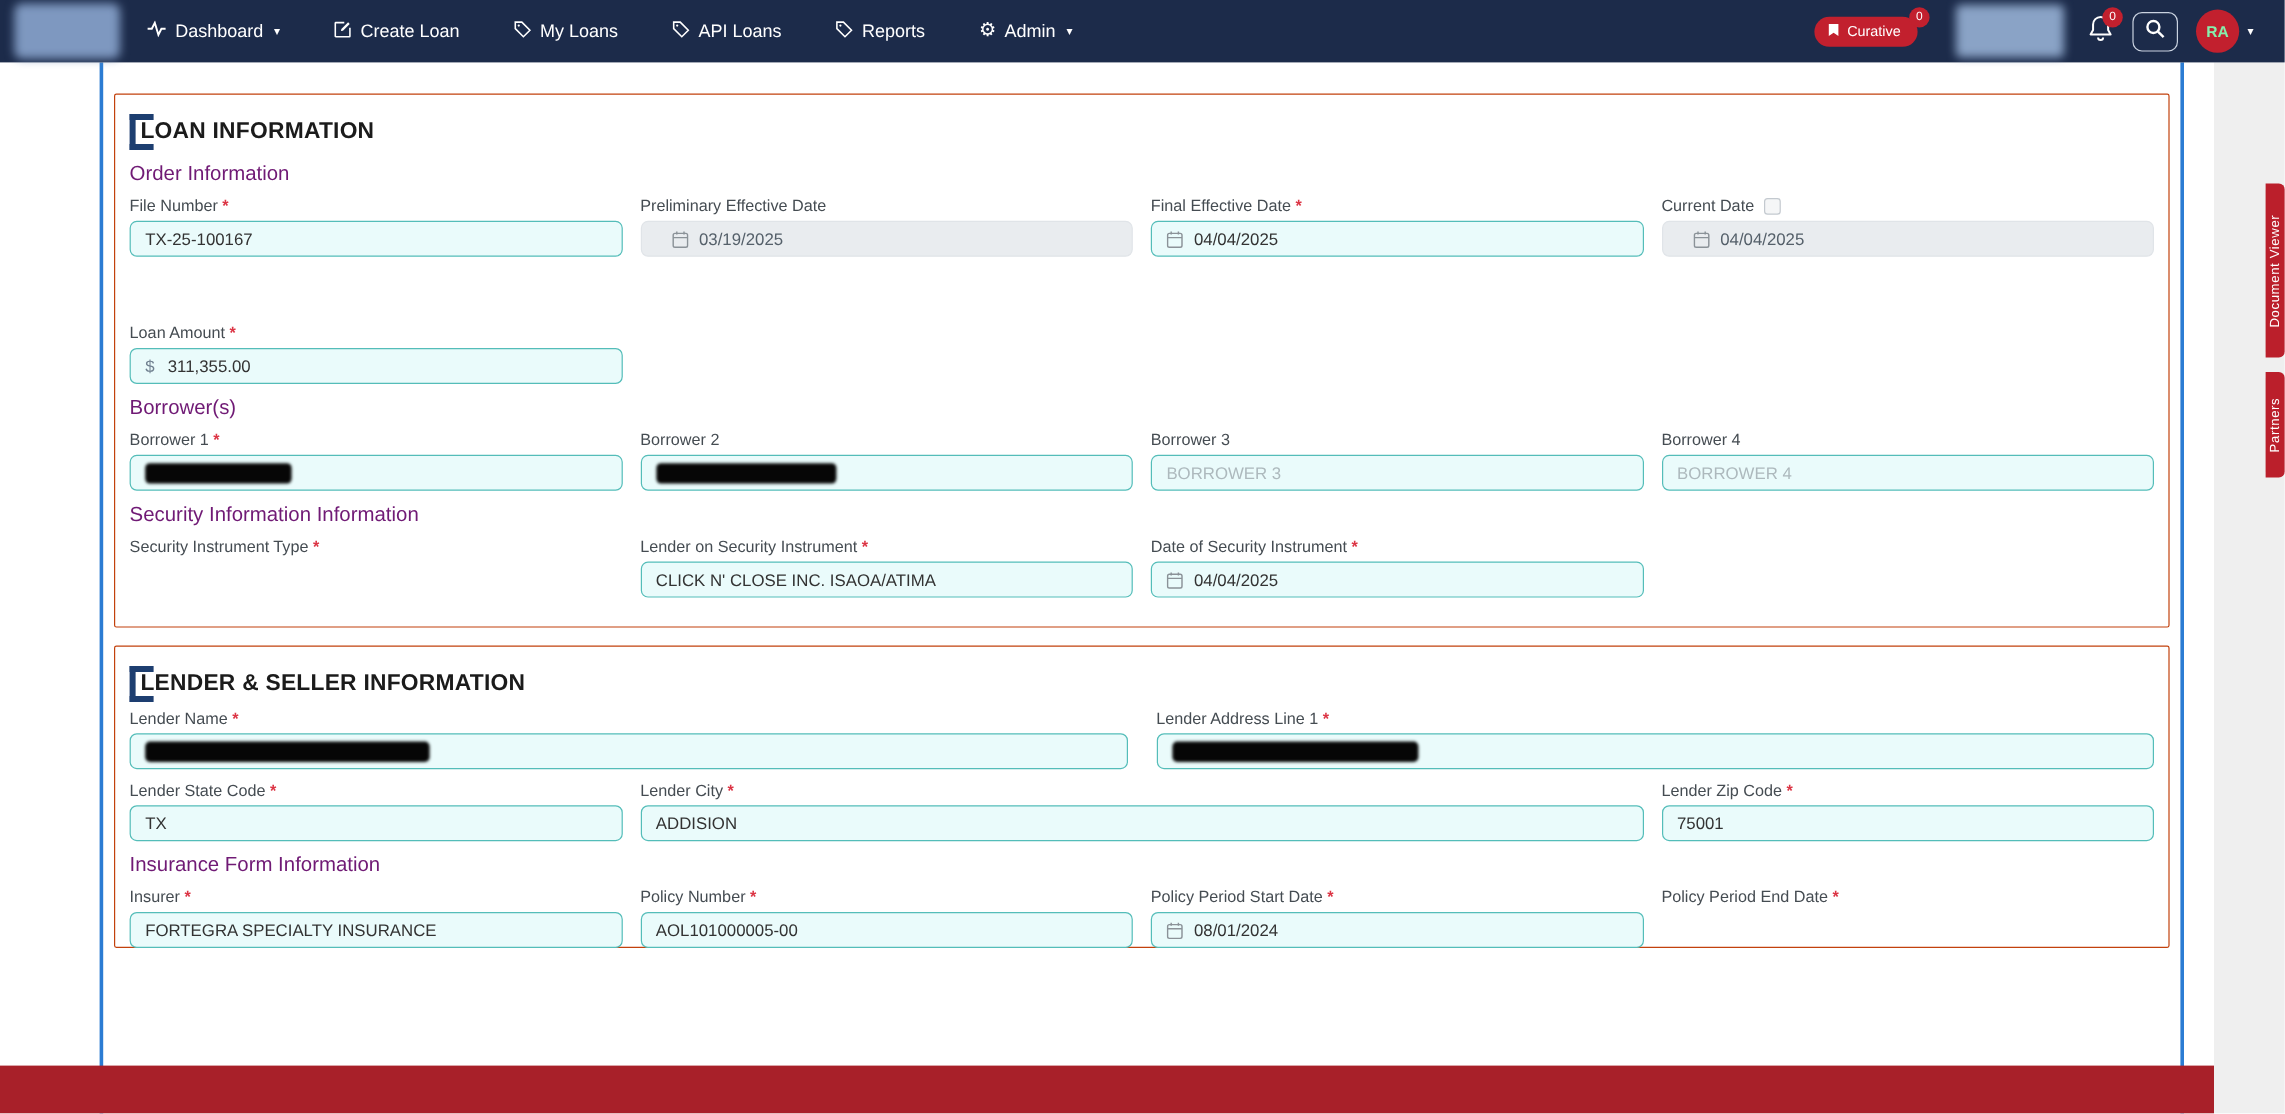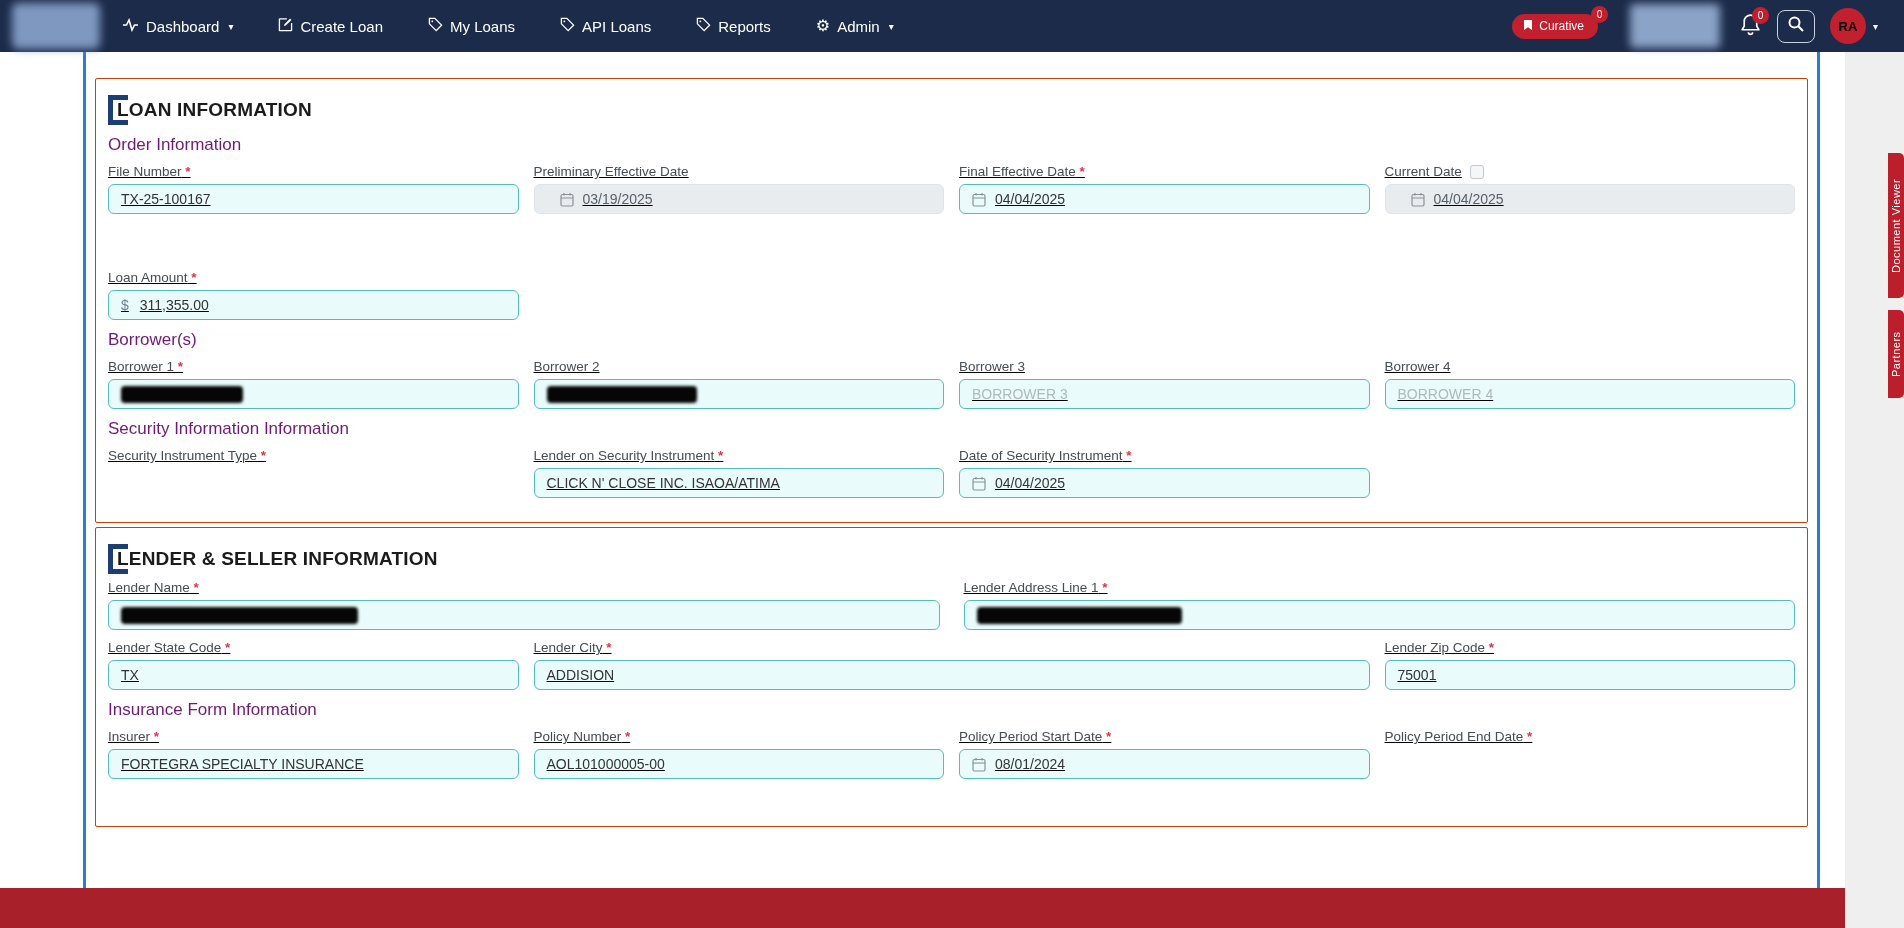--- a/index.html
+++ b/index.html
@@ -23,21 +23,21 @@
   .mini-badge { position: absolute; top: -8px; right: -10px; min-width: 17px; height: 17px;
     border-radius: 9px; background: #c2202e; color: #fff; font-size: 10px; display: flex;
     align-items: center; justify-content: center; padding: 0 4px; }
   .nav-blur-box { width: 90px; height: 44px; margin: 0 20px 0 32px; border-radius: 4px;
     background: #8aa3c6; filter: blur(4px); }
   .bell-wrap { position: relative; margin-right: 16px; cursor: pointer; }
   .bell-wrap .mini-badge { top: -6px; right: -8px; }
   .search-btn { width: 38px; height: 33px; border: 1.5px solid #c9d2e0; border-radius: 8px;
     display: flex; align-items: center; justify-content: center; cursor: pointer; margin-right: 15px;
     background: transparent; }
-  .avatar { width: 36px; height: 36px; border-radius: 50%; background: #c2202e; color: #000000;
+  .avatar { width: 36px; height: 36px; border-radius: 50%; background: #c2202e; color: #86efac;
     font-size: 13px; font-weight: bold; display: flex; align-items: center; justify-content: center;
     cursor: pointer; }
   .avatar-caret { margin-left: 7px; }
 
   
   .content-area { position: absolute; top: 52px; left: 83px; width: 1737px; height: 876px;
     background: #fff; border-left: 3px solid #2b7cd3; border-right: 3px solid #2b7cd3; z-index: 1; }
   .grey-col { position: absolute; top: 52px; right: 0; width: 59px; height: 876px; background: #efefef; z-index: 2; }
   .red-bottom-bar { position: absolute; left: 0; top: 888px; width: 1845px; height: 40px;
     background: #a82029; z-index: 20; }
@@ -45,33 +45,33 @@
     border-radius: 5px 0 0 5px; display: flex; align-items: center; justify-content: center;
     writing-mode: vertical-rl; transform: rotate(180deg); transform-origin: center;
     font-size: 11px; letter-spacing: .5px; cursor: pointer; z-index: 25; }
   .tab-docviewer { top: 153px; height: 145px; }
   .tab-partners { top: 310px; height: 88px; }
 
   
   .card { margin: 0 9px; border: 1px solid #c2410c; border-radius: 2px; background: #fff;
     padding: 14px 12px 24px 12px; }
   .card1 { margin-top: 26px; }
-  .card2 { margin-top: 4px; height: 300px; }
+  .card2 { margin-top: 15px; height: 252px; }
   .sec-header { display: flex; align-items: center; margin: 2px 0 6px 0; }
   .bracket-icon { width: 20px; height: 30px; border: 5px solid #1d3e70; border-right: none;
     margin-right: -11px; flex: none; }
   .sec-title { font-size: 19px; font-weight: bold; color: #1b1b1b; letter-spacing: .2px; }
   .sub-header { font-size: 17px; color: #701a75; margin: 10px 0 9px 0; font-weight: 400; }
 
   .grid4 { display: grid; grid-template-columns: repeat(4, 1fr); column-gap: 15px; }
   .grid2 { display: grid; grid-template-columns: repeat(2, 1fr); column-gap: 24px; }
   .span2 { grid-column: span 2; }
   .row-gap { margin-bottom: 10px; }
 
-  .field { min-width: 0; text-decoration: underline; }
+  .field { min-width: 0; }
   .label-row { display: flex; align-items: center; gap: 8px; margin-bottom: 5px; }
   .label { font-size: 13.5px; color: #454c52; }
   .req::after { content: " *"; color: #dc3545; font-weight: bold; }
   .checkbox { width: 14px; height: 14px; border: 1.5px solid #c3c9cf; background: #f5f6f7;
     border-radius: 3px; display: inline-block; cursor: pointer; }
 
   .input { height: 30px; border-radius: 6px; display: flex; align-items: center; gap: 9px;
     padding: 0 12px; font-size: 14px; color: #333; cursor: text; overflow: hidden; }
   .editable { background: #eafbfb; border: 1px solid #54bdb9; }
   .disabled { background: #e9ecef; border: 1px solid #e0e4e8; color: #55606a; cursor: default; padding-left: 25px; }

